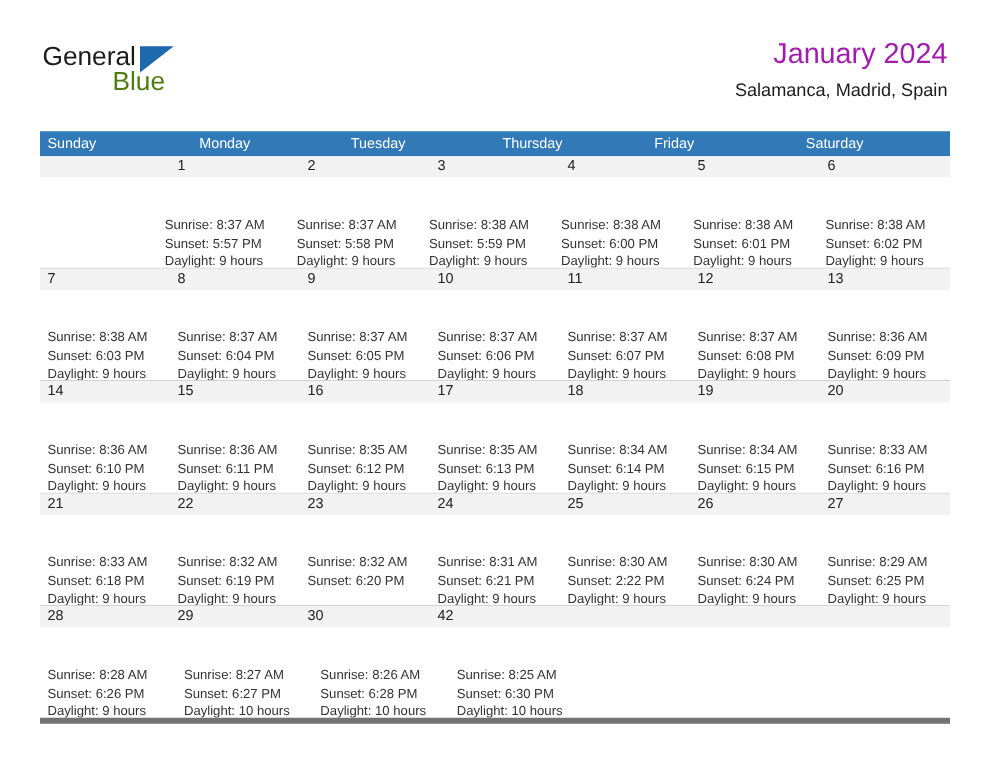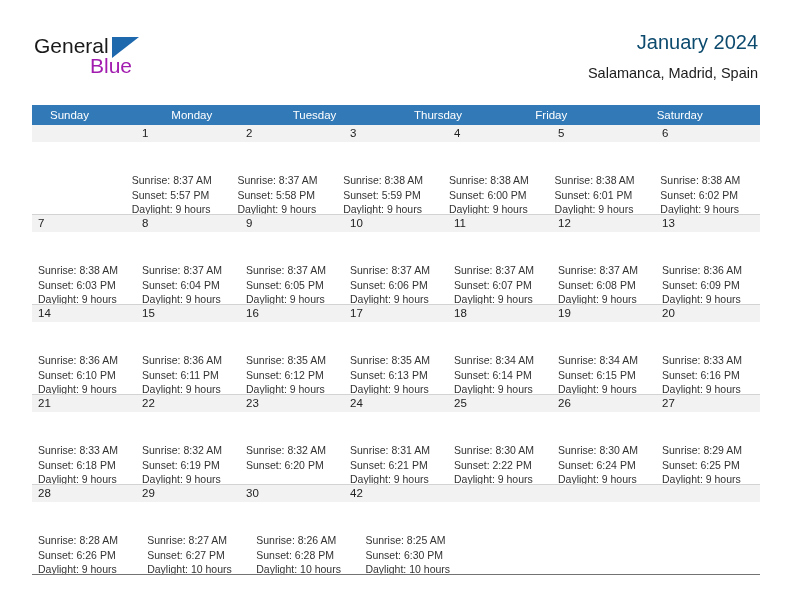--- a/index.html
+++ b/index.html
@@ -52,32 +52,32 @@
     width: 0;
     height: 0;
     border-left: 27px solid #1e68ad;
     border-bottom: 21px solid transparent;
   }
   .logo-blue {
     position: absolute;
     left: 56px;
     top: 20px;
     font-size: 21px;
-    color: #a21caf;
+    color: #4d7c0f;
   }
 
   .title-block {
     position: absolute;
     right: 0;
     top: 0;
     text-align: right;
   }
   .month-title {
-    font-size: 20px;
-    color: #0c4a6e;
+    font-size: 23px;
+    color: #a21caf;
     line-height: 32px;
     white-space: nowrap;
     font-weight: normal;
     margin: 0;
   }
   .location {
     font-size: 14.5px;
     color: #1c1c1c;
     line-height: 20px;
     margin-top: 5px;
@@ -94,30 +94,30 @@
   .weekdays {
     display: flex;
     background: #3279b7;
     height: 20px;
   }
   .weekday {
     flex: 1 1 0;
     color: #ffffff;
     font-size: 11.5px;
     line-height: 20px;
-    padding-left: 18px;
+    padding-left: 6px;
     box-sizing: border-box;
     white-space: nowrap;
     overflow: hidden;
   }
   .week {
     border-bottom: 1px solid #d3d3d3;
   }
   .week:last-child {
-    border-bottom: 1px solid #737373;
+    border-bottom: 5px solid #737373;
   }
   .week-datebar {
     display: flex;
     background: #f2f2f2;
     height: 17px;
   }
   .week-body {
     display: flex;
     height: 72px;
     background: #ffffff;

